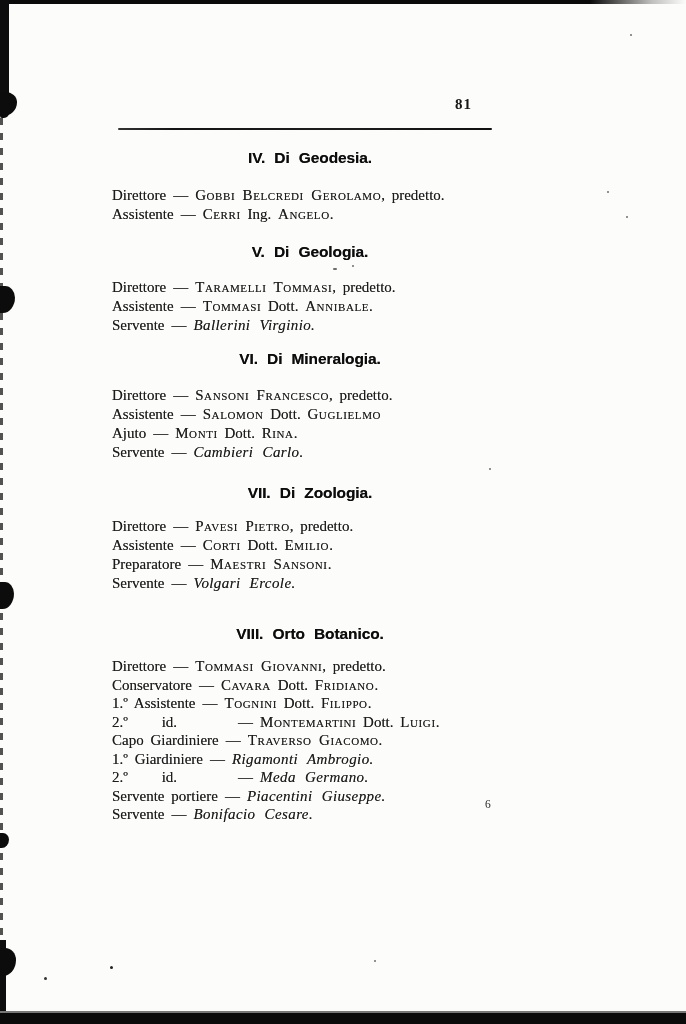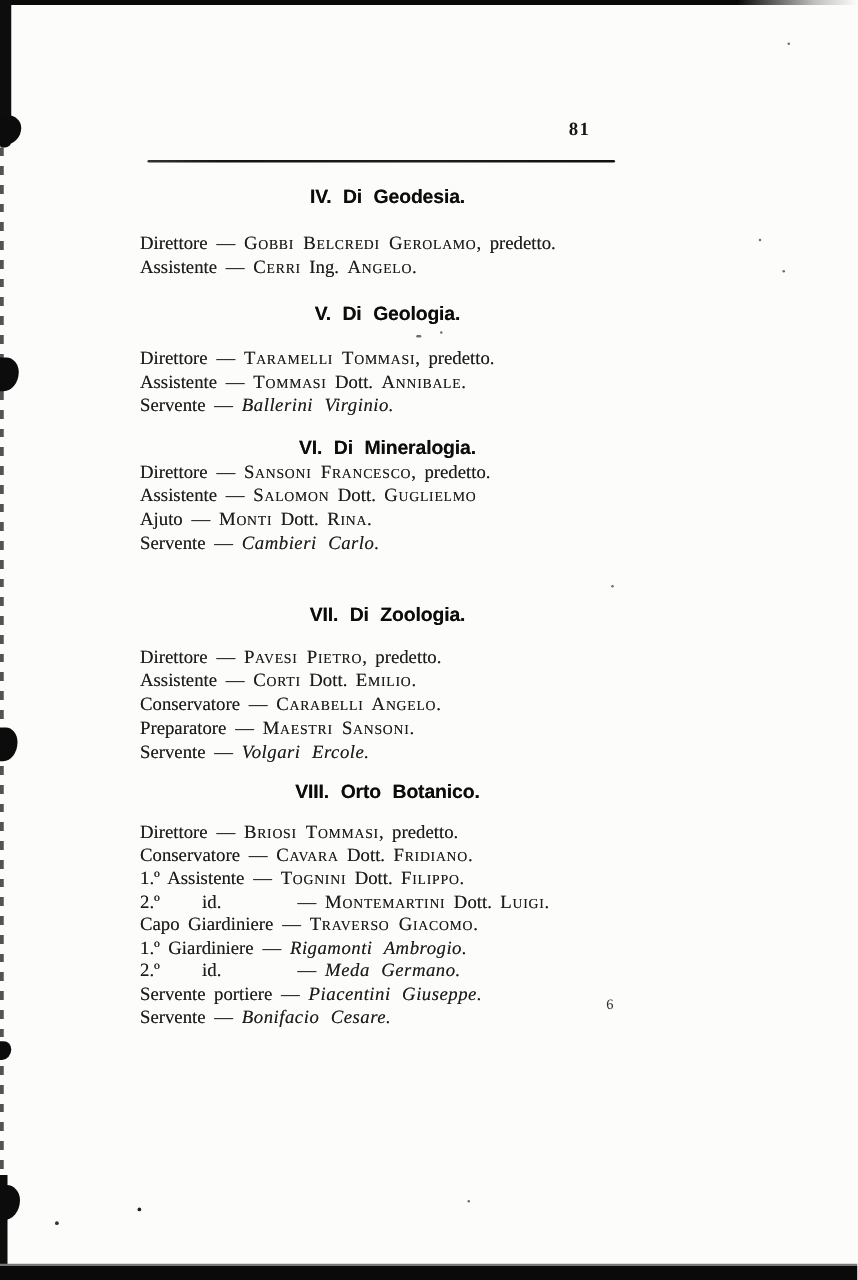--- a/index.html
+++ b/index.html
@@ -32,21 +32,21 @@
     background:linear-gradient(90deg,#333 0%,#141414 15%,#1d1d1d 60%,#101010 100%);border-radius:2px;}
   .signature-mark{position:absolute;left:485px;top:798px;font-size:11.5px;color:#2a2a2a;}
   
   #content{position:absolute;left:112px;top:0;width:396px;}
   .sec{position:absolute;left:0;width:396px;}
   .sec-0{top:148px;} .sec-1{top:242px;} .sec-2{top:349px;} .sec-3{top:483px;} .sec-4{top:624px;}
   .heading{font-family:"Liberation Sans",sans-serif;font-weight:bold;font-size:15.5px;
     line-height:20px;text-align:center;color:#0c0c0c;letter-spacing:-0.1px;word-spacing:5px;
     text-shadow:0 0 .4px rgba(0,0,0,.65);}
   .sec-0 .entries{margin-top:18px;} .sec-1 .entries{margin-top:16px;}
-  .sec-2 .entries{} .sec-3 .entries{margin-top:14px;}
+  .sec-2 .entries{margin-top:17px;} .sec-3 .entries{margin-top:14px;}
   .sec-4 .entries{margin-top:13px;}
   .sec-4 .line{line-height:18.5px;}
   .line{white-space:pre;line-height:19px;font-size:15px;word-spacing:3px;
     text-shadow:0 0 .35px rgba(0,0,0,.55);}
   .dash{margin:0 7px;}
   .sc{font-variant:small-caps;letter-spacing:.6px;}
   .it{font-style:italic;letter-spacing:.4px;word-spacing:5px;}
 </style>
 </head>
 <body>
@@ -98,29 +98,28 @@
         <div class="line"><span class="role">Assistente</span><span class="dash">—</span><span class="sc">Salomon</span><span class="plain"> Dott. </span><span class="sc">Guglielmo</span></div>
         <div class="line"><span class="role">Ajuto</span><span class="dash">—</span><span class="sc">Monti</span><span class="plain"> Dott. </span><span class="sc">Rina</span><span class="plain">.</span></div>
         <div class="line"><span class="role">Servente</span><span class="dash">—</span><span class="it">Cambieri Carlo.</span></div>
       </div>
     </section>
     <section class="sec sec-3">
       <div class="heading">VII. Di Zoologia.</div>
       <div class="entries">
         <div class="line"><span class="role">Direttore</span><span class="dash">—</span><span class="sc">Pavesi Pietro</span><span class="plain">, predetto.</span></div>
         <div class="line"><span class="role">Assistente</span><span class="dash">—</span><span class="sc">Corti</span><span class="plain"> Dott. </span><span class="sc">Emilio</span><span class="plain">.</span></div>
-        <div class="line"><span class="role">Conservatore</span><span class="dash">—</span><span class="sc">Carabelli Angelo</span><span class="plain">.</span></div>
         <div class="line"><span class="role">Preparatore</span><span class="dash">—</span><span class="sc">Maestri Sansoni</span><span class="plain">.</span></div>
         <div class="line"><span class="role">Servente</span><span class="dash">—</span><span class="it">Volgari Ercole.</span></div>
       </div>
     </section>
     <section class="sec sec-4">
       <div class="heading">VIII. Orto Botanico.</div>
       <div class="entries">
-        <div class="line"><span class="role">Direttore</span><span class="dash">—</span><span class="sc">Briosi Tommasi</span><span class="plain">, predetto.</span></div>
+        <div class="line"><span class="role">Direttore</span><span class="dash">—</span><span class="sc">Tommasi Giovanni</span><span class="plain">, predetto.</span></div>
         <div class="line"><span class="role">Conservatore</span><span class="dash">—</span><span class="sc">Cavara</span><span class="plain"> Dott. </span><span class="sc">Fridiano</span><span class="plain">.</span></div>
         <div class="line"><span class="role">1.º Assistente</span><span class="dash">—</span><span class="sc">Tognini</span><span class="plain"> Dott. </span><span class="sc">Filippo</span><span class="plain">.</span></div>
         <div class="line"><span class="role">2.º     id.        </span><span class="dash">—</span><span class="sc">Montemartini</span><span class="plain"> Dott. </span><span class="sc">Luigi</span><span class="plain">.</span></div>
         <div class="line"><span class="role">Capo Giardiniere</span><span class="dash">—</span><span class="sc">Traverso Giacomo</span><span class="plain">.</span></div>
         <div class="line"><span class="role">1.º Giardiniere</span><span class="dash">—</span><span class="it">Rigamonti Ambrogio.</span></div>
         <div class="line"><span class="role">2.º     id.        </span><span class="dash">—</span><span class="it">Meda Germano.</span></div>
         <div class="line"><span class="role">Servente portiere</span><span class="dash">—</span><span class="it">Piacentini Giuseppe.</span></div>
         <div class="line"><span class="role">Servente</span><span class="dash">—</span><span class="it">Bonifacio Cesare.</span></div>
       </div>
     </section>

